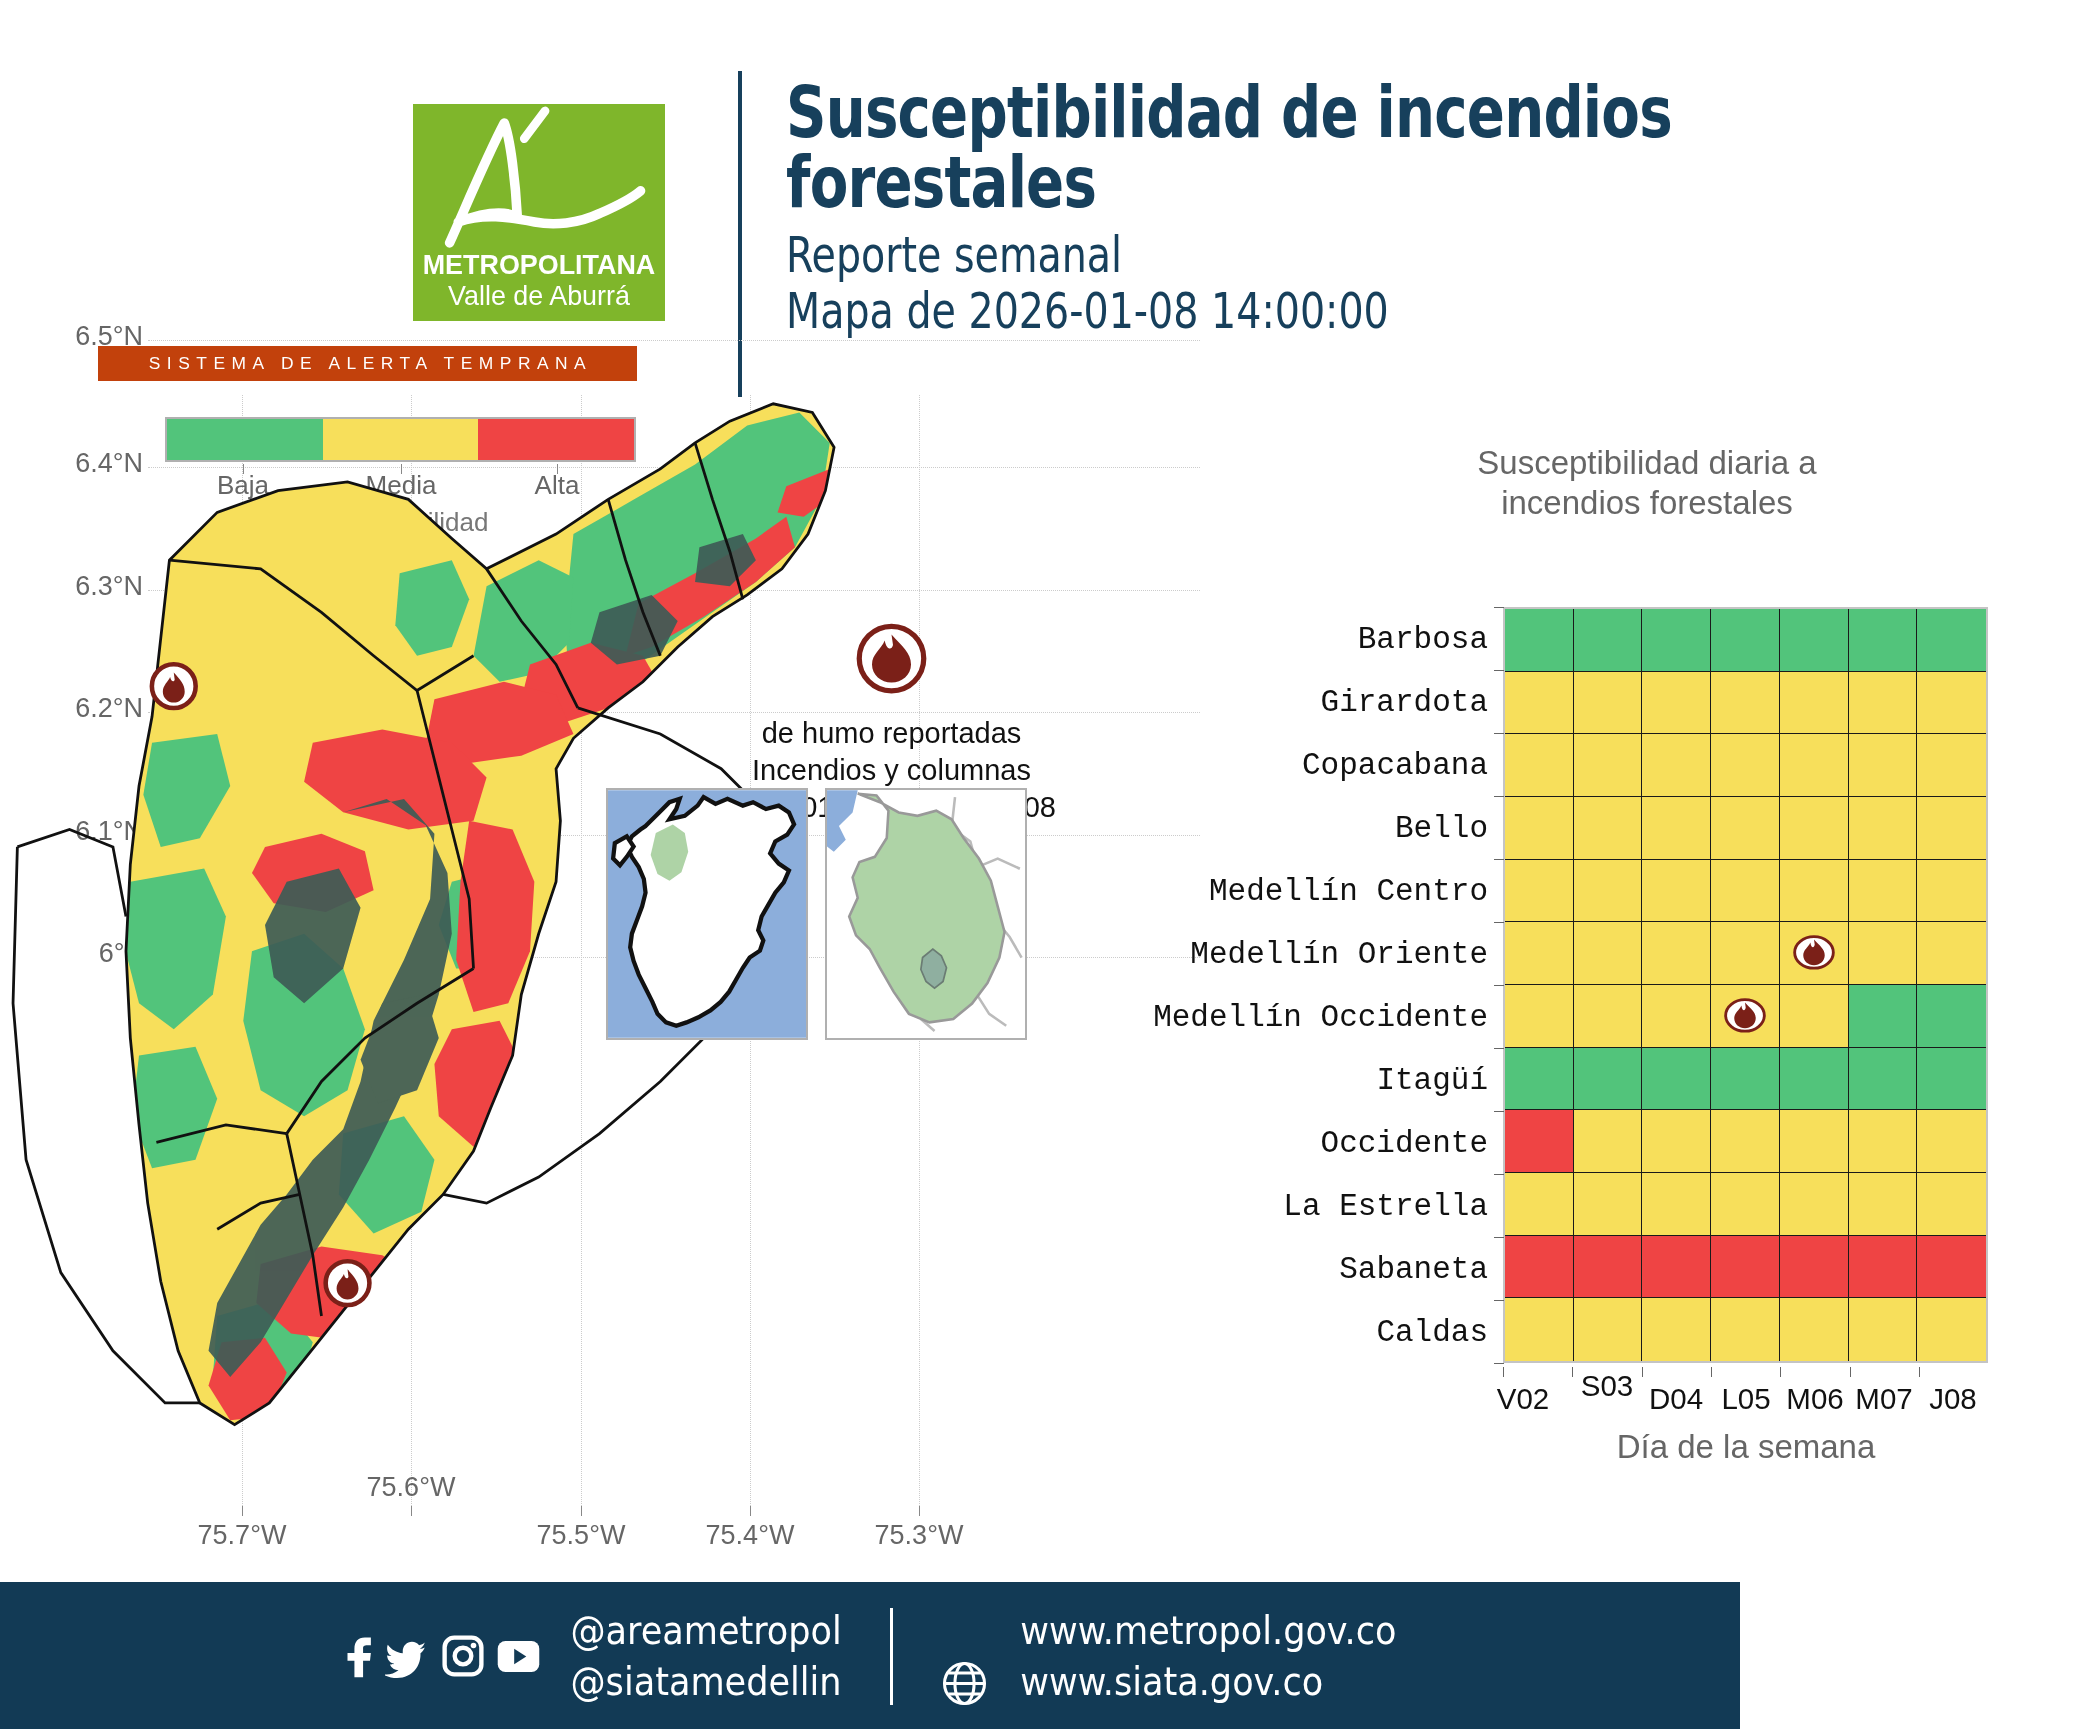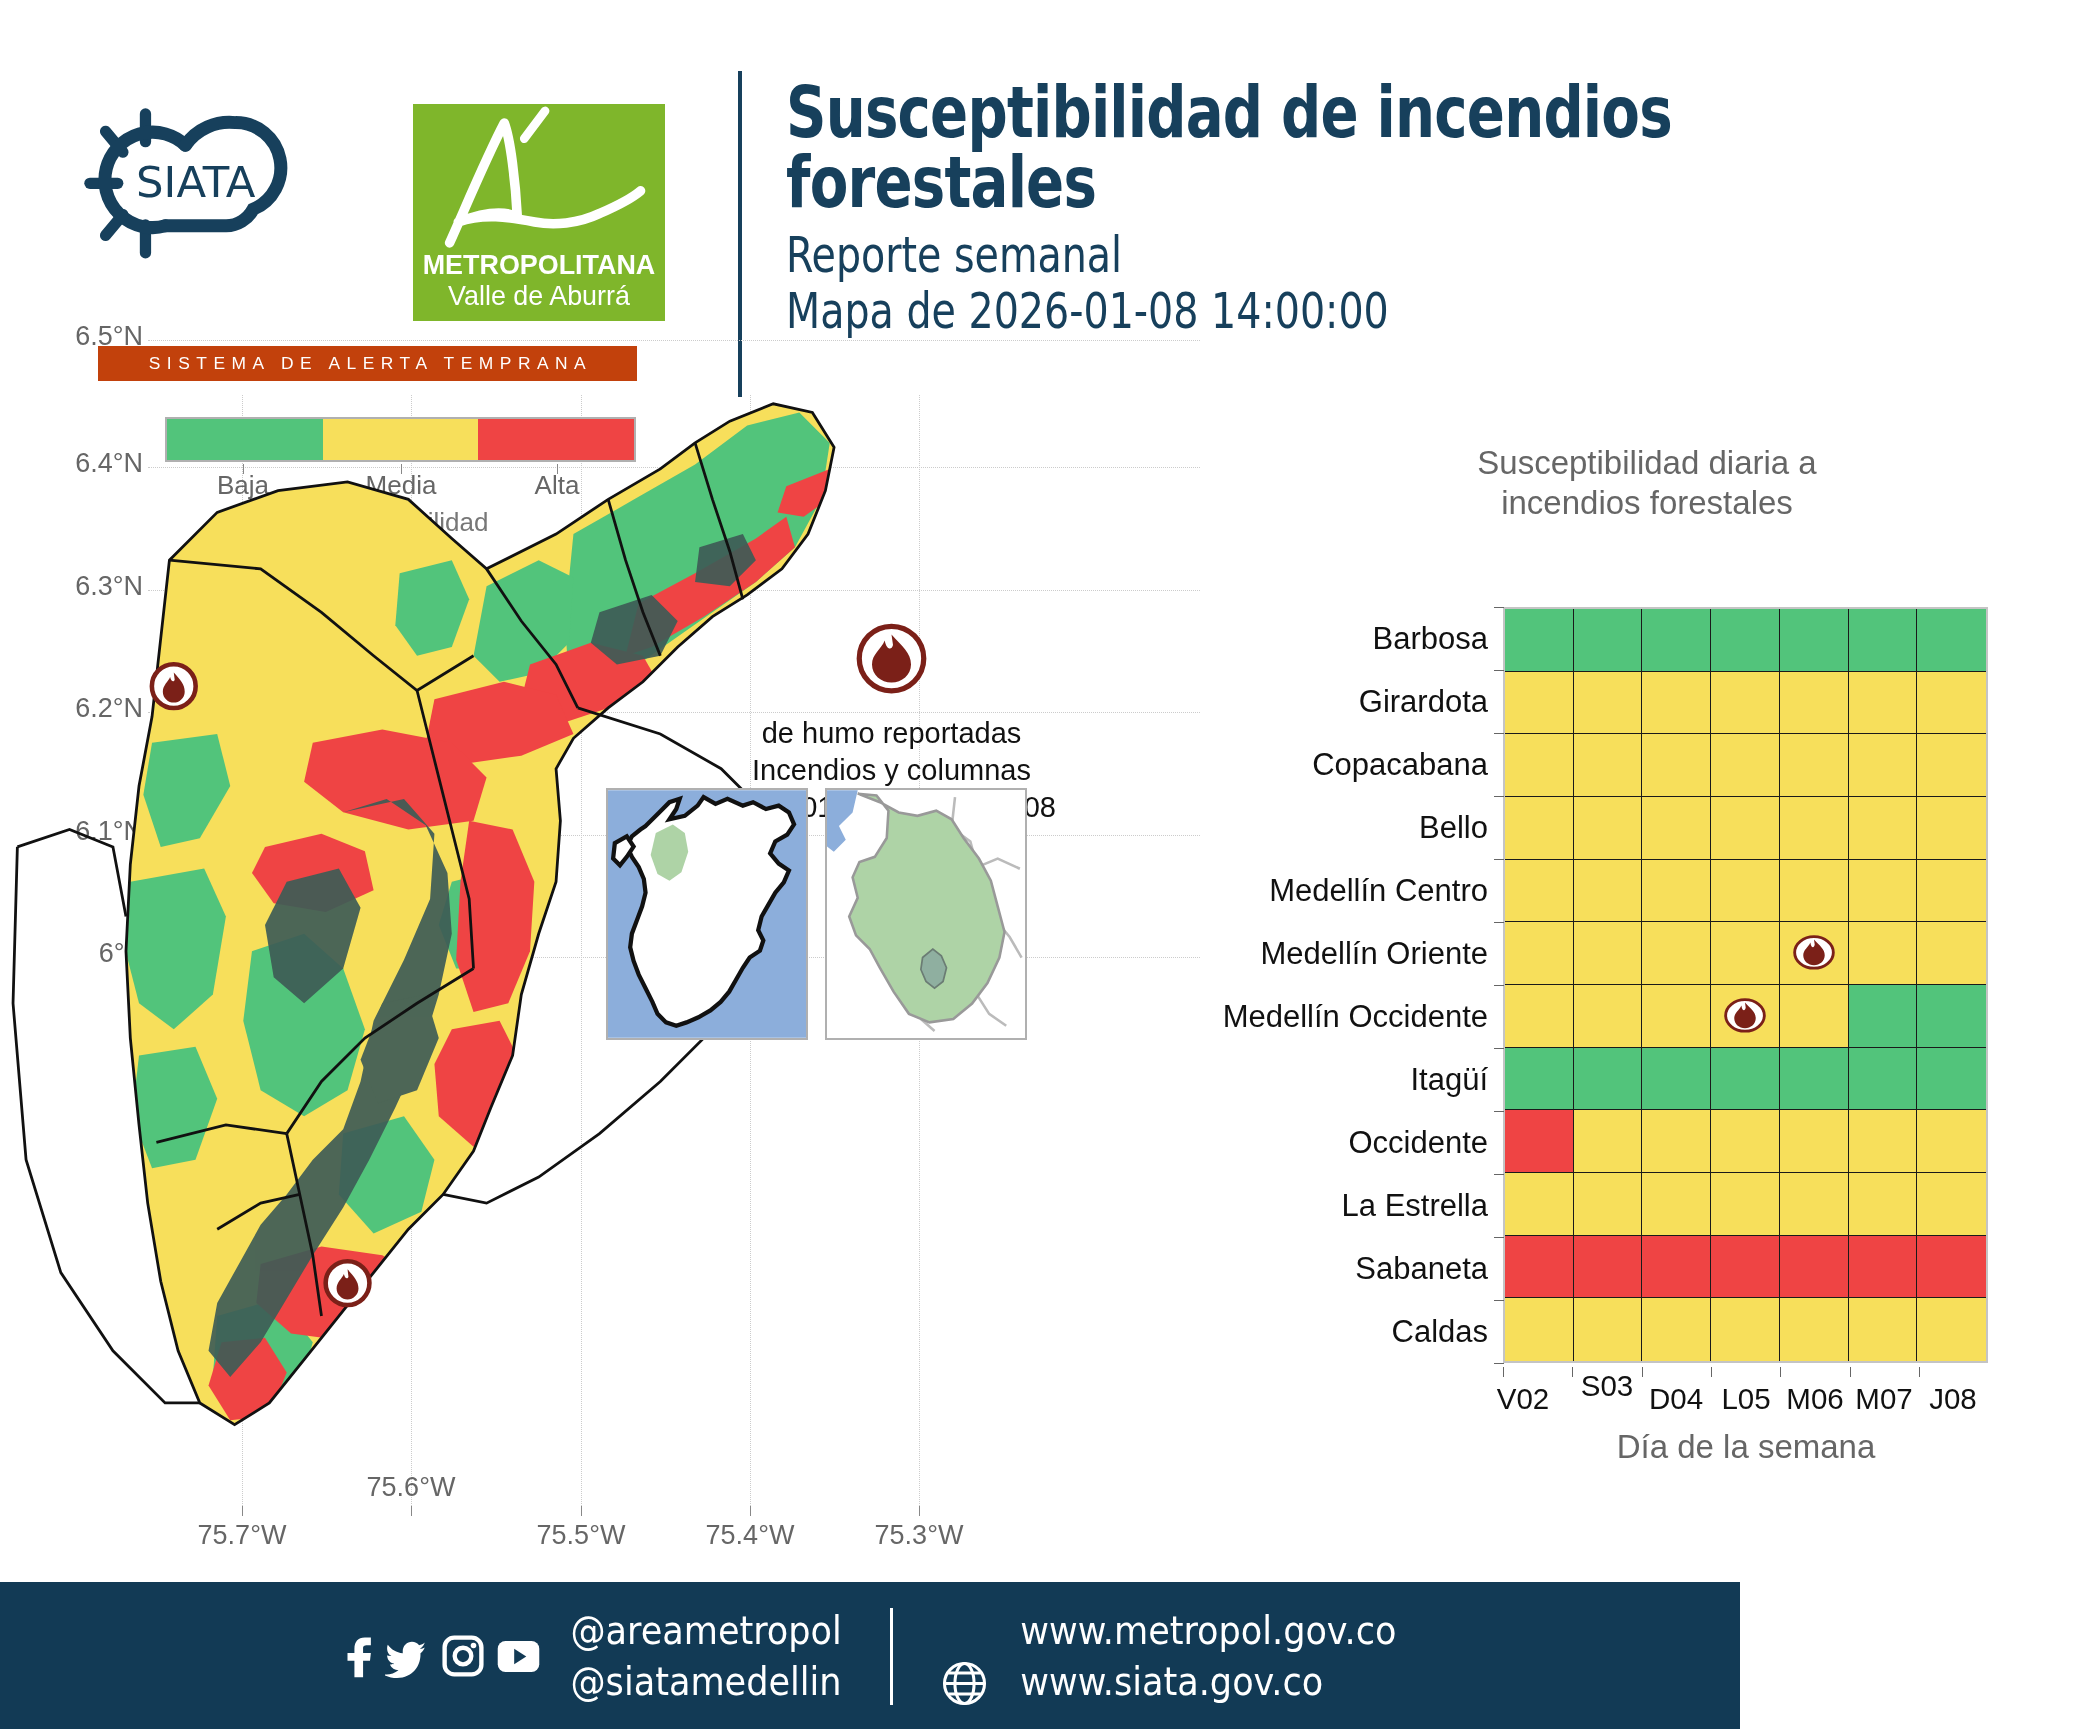--- a/index.html
+++ b/index.html
@@ -131,21 +131,21 @@
     background: #222;
     gap: 0;
   }
   .hm-cell { border-right: 1.7px solid #1a1a1a; border-bottom: 1.7px solid #1a1a1a; position: relative; }
   .hm-cell.lastcol { border-right: none; }
   .hm-cell.lastrow { border-bottom: none; }
   .hm-fire { position: absolute; left: 50%; top: 50%; transform: translate(-50%,-50%); width: 43px; height: 37px; }
 
   .hm-ylabel {
     position: absolute; right: 0; color: #111111; font-size: 31px;
-    font-family: Liberation Sans, sans-serif; white-space: nowrap;
+    font-family: Liberation Mono, monospace; white-space: nowrap;
     transform: translateY(-50%);
   }
   .hm-ytick { position: absolute; width: 9.6px; height: 0; border-top: 1.7px solid #666; }
   .hm-xlabel {
     position: absolute; color: #111111; font-size: 29.5px;
     font-family: "Liberation Sans", sans-serif; white-space: nowrap;
     transform: translateX(-50%);
   }
   .hm-xtick { position: absolute; height: 9.6px; width: 0; border-left: 1.7px solid #666; }
   #hm-xaxis-title {
@@ -168,34 +168,20 @@
   #web-block { display: flex; align-items: flex-end; gap: 32px; }
   #globe-icon { width: 47px; height: 47px; }
   #websites { color: #fff; font-size: 39px; line-height: 1.32;
     font-family: "DejaVu Sans Condensed", "Liberation Sans Narrow", "Liberation Sans", sans-serif; }
 </style>
 </head>
 <body>
 
 <div id="header">
 
-  <div id="siata-logo">
-    <svg viewBox="0 0 340 250" xmlns="http://www.w3.org/2000/svg">
-      <g stroke="#17405C" stroke-width="13" stroke-linecap="round" fill="none">
-        <line x1="72" y1="16" x2="72" y2="48"></line>
-        <line x1="26" y1="36" x2="46" y2="60"></line>
-        <line x1="8" y1="96" x2="40" y2="96"></line>
-        <line x1="26" y1="156" x2="46" y2="132"></line>
-        <line x1="72" y1="144" x2="72" y2="176"></line>
-      </g>
-      <path d="M 95 145 A 55 55 0 1 1 118 52" fill="none" stroke="#17405C" stroke-width="15" stroke-linecap="round"></path>
-      <path d="M 118 52 A 62 62 0 0 1 176 26 A 52 52 0 0 1 196 126 A 36 36 0 0 1 165 145 L 95 145" fill="none" stroke="#17405C" stroke-width="15" stroke-linecap="round"></path>
-      <text x="130" y="112" font-family="DejaVu Sans, sans-serif" font-size="50" fill="#17405C" text-anchor="middle">SIATA</text>
-    </svg>
-  </div>
 
   <div id="area-logo">
     <svg viewBox="0 0 290 250" xmlns="http://www.w3.org/2000/svg">
       <path d="M42 160 C 60 120, 85 60, 105 22 C 112 40, 118 90, 120 130 C 104 122, 78 126, 52 136 C 80 126, 110 130, 140 136 C 162 140, 190 138, 215 126 C 238 116, 255 106, 262 100" fill="none" stroke="#ffffff" stroke-width="11" stroke-linecap="round" stroke-linejoin="round"></path>
       <path d="M128 40 L 152 8" fill="none" stroke="#ffffff" stroke-width="10" stroke-linecap="round"></path>
       <text x="145" y="196" font-family="Liberation Sans, sans-serif" font-weight="bold" font-size="31" fill="#ffffff" text-anchor="middle">METROPOLITANA</text>
       <text x="145" y="232" font-family="Liberation Sans, sans-serif" font-size="31" fill="#ffffff" text-anchor="middle">Valle de Aburrá</text>
     </svg>
   </div>
 

